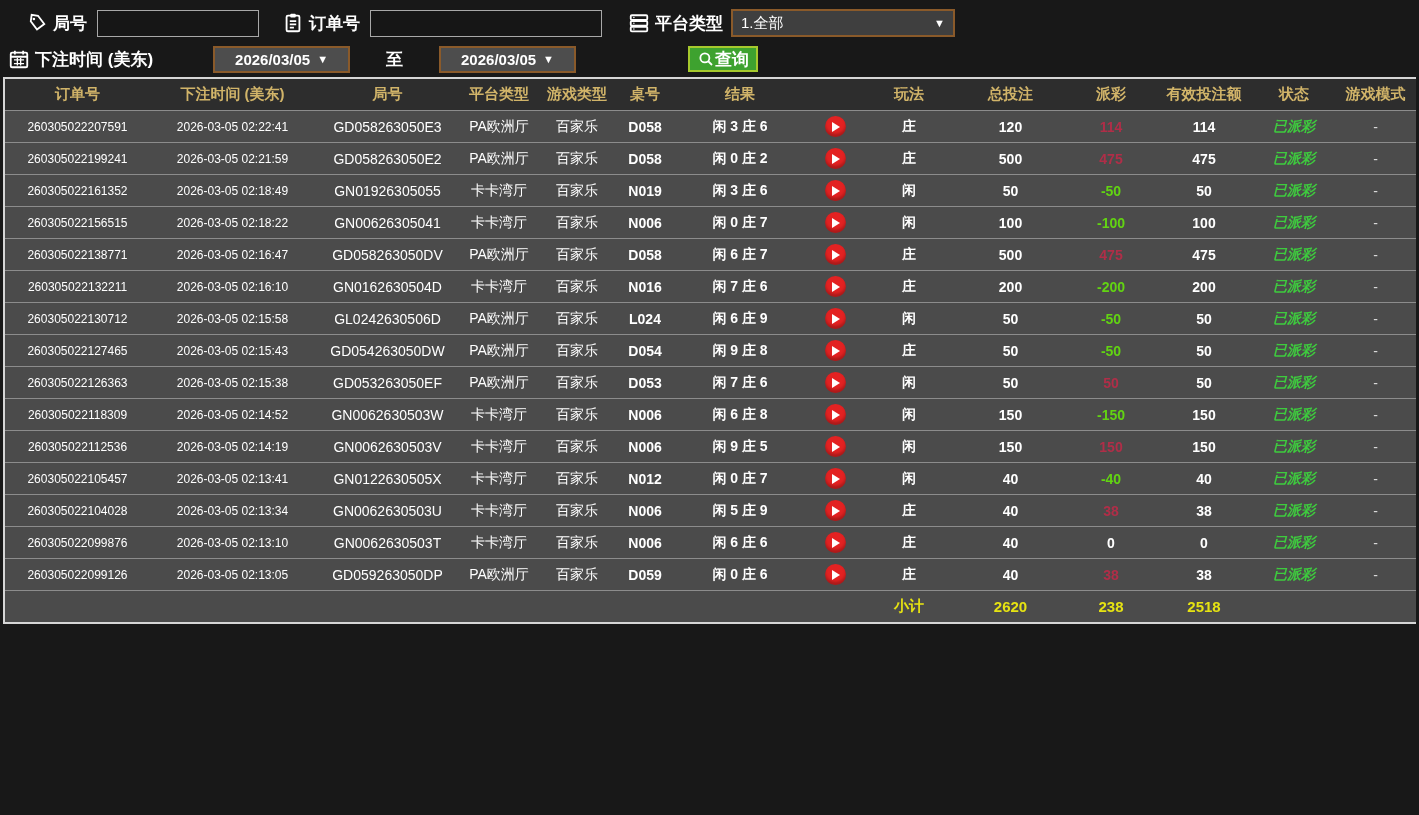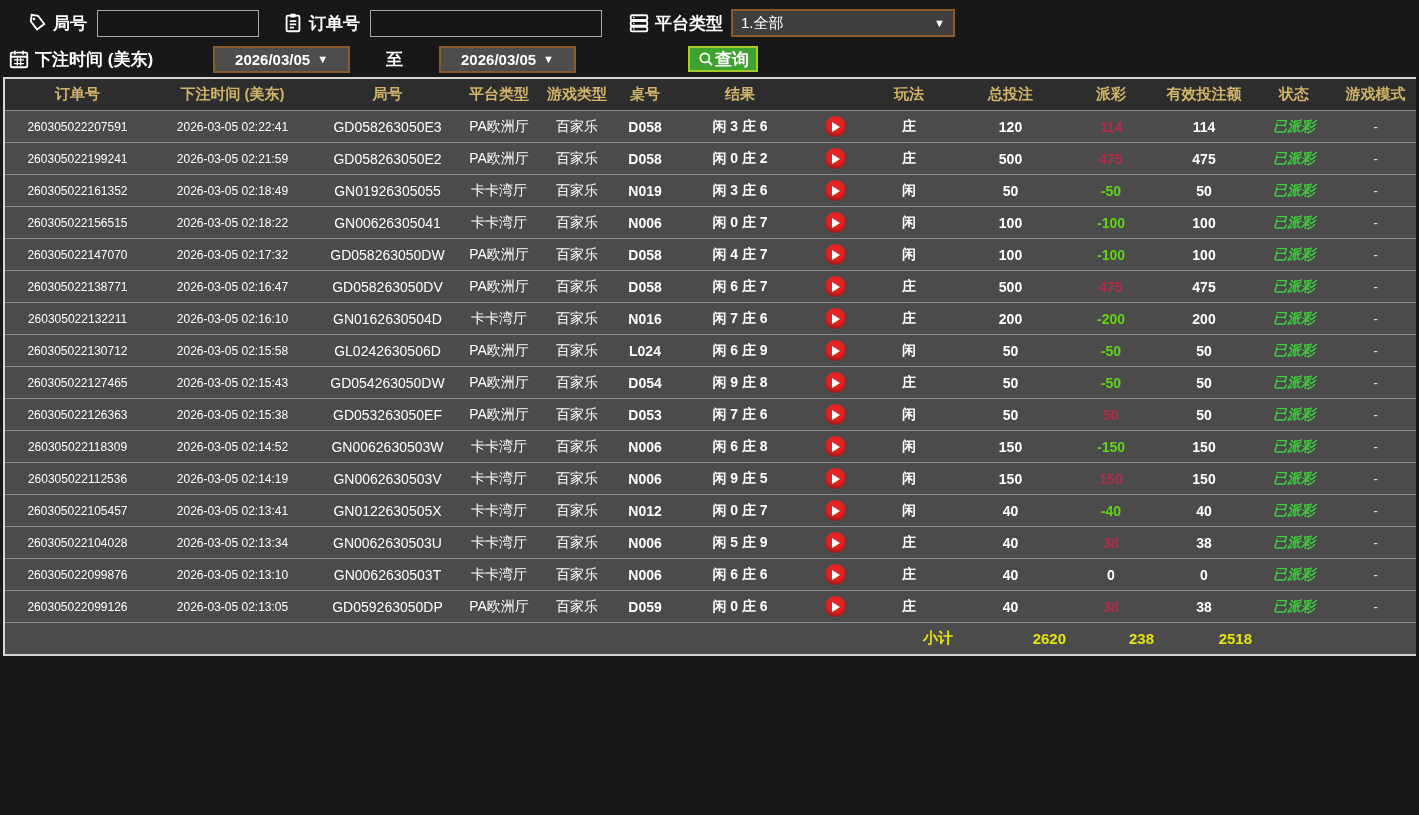--- a/index.html
+++ b/index.html
@@ -48,21 +48,21 @@
     background:#4b4b4b;
   }
   tbody tr:last-child td{border-bottom:none;}
   td.c-order,td.c-time{font-size:12px;}
   td.c-table,td.c-result,td.c-side,td.c-bet,td.c-payout,td.c-valid,td.c-status{font-weight:700;}
   td.c-status{color:#3ecb3e;font-style:italic;}
   td.c-mode{color:#d8d8d8;}
   td.pos{color:#b02e48;}
   td.neg{color:#62d412;}
   td.zero{color:#ffffff;}
-  tr.sum td{color:#e6e312;font-weight:700;font-size:15px;text-align:right;}
+  tr.sum td{color:#e6e312;font-weight:700;font-size:15px;}
   .play-btn{
     display:inline-flex;align-items:center;justify-content:center;
     width:21px;height:21px;border-radius:50%;background:#e32222;
     vertical-align:middle;cursor:pointer;
     box-shadow:inset 0 -3px 3px rgba(0,0,0,.25);
   }
   .play-tri{
     width:0;height:0;margin-left:2px;
     border-left:8px solid #fff;border-top:5px solid transparent;border-bottom:5px solid transparent;
   }
@@ -238,38 +238,20 @@
               <span class="play-tri"></span>
             </span></td>
           <td class="c-side">闲</td>
           <td class="c-bet">100</td>
           <td class="c-payout neg">-100</td>
           <td class="c-valid">100</td>
           <td class="c-status">已派彩</td>
           <td class="c-mode">-</td>
         </tr>
         <tr>
-          <td class="c-order">260305022147070</td>
-          <td class="c-time">2026-03-05 02:17:32</td>
-          <td class="c-round">GD058263050DW</td>
-          <td class="c-platform">PA欧洲厅</td>
-          <td class="c-game">百家乐</td>
-          <td class="c-table">D058</td>
-          <td class="c-result">闲 4 庄 7</td>
-          <td class="c-play"><span class="play-btn">
-              <span class="play-tri"></span>
-            </span></td>
-          <td class="c-side">闲</td>
-          <td class="c-bet">100</td>
-          <td class="c-payout neg">-100</td>
-          <td class="c-valid">100</td>
-          <td class="c-status">已派彩</td>
-          <td class="c-mode">-</td>
-        </tr>
-        <tr>
           <td class="c-order">260305022138771</td>
           <td class="c-time">2026-03-05 02:16:47</td>
           <td class="c-round">GD058263050DV</td>
           <td class="c-platform">PA欧洲厅</td>
           <td class="c-game">百家乐</td>
           <td class="c-table">D058</td>
           <td class="c-result">闲 6 庄 7</td>
           <td class="c-play"><span class="play-btn">
               <span class="play-tri"></span>
             </span></td>

